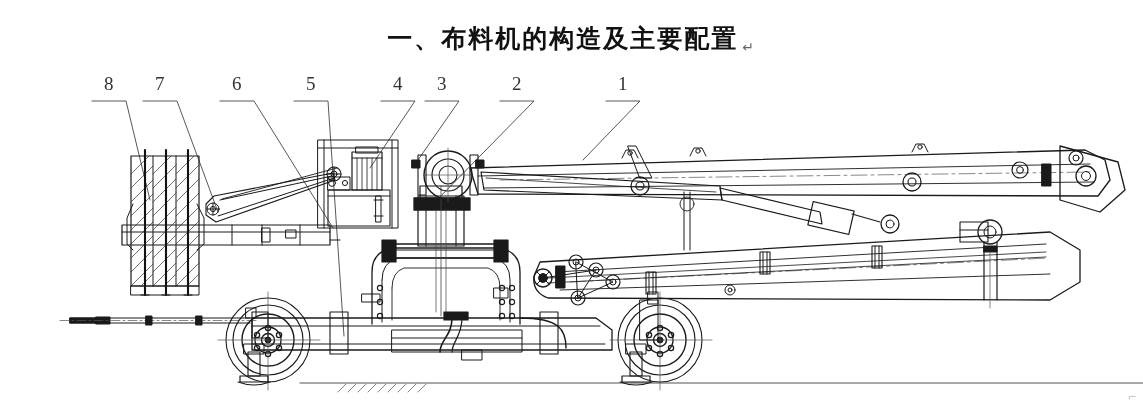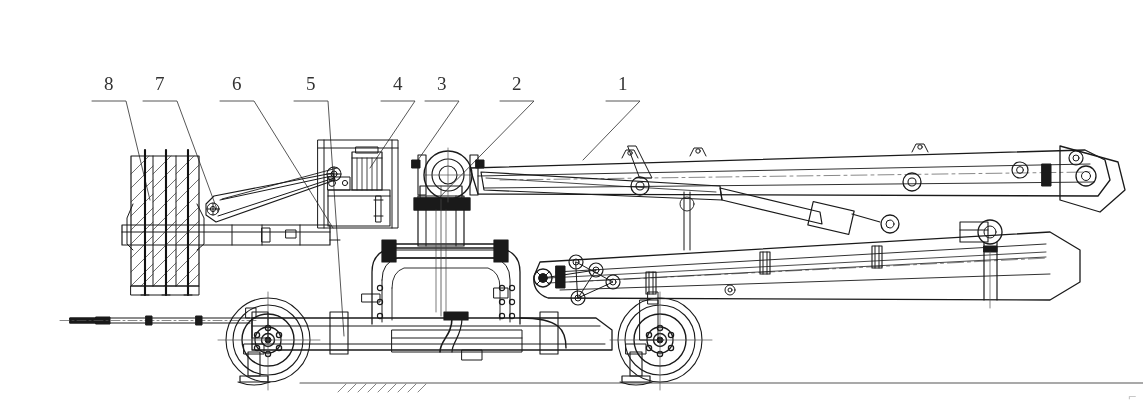--- a/index.html
+++ b/index.html
@@ -15,20 +15,23 @@
            color:#333;line-height:1;}
   svg.dwg{position:absolute;left:0;top:0;width:1143px;height:410px;}
   .pgmark{position:absolute;right:6px;bottom:6px;font-size:11px;color:#b9b9b9;
           font-family:"DejaVu Sans",sans-serif;}
 </style>
 </head>
 <body>
 
 <div id="page">
 
+  <div id="title">
+    <span>一、布料机的构造及主要配置</span><span class="pilcrow">↵</span>
+  </div>
 
   <svg class="dwg" viewBox="0 0 1143 410">
     <g fill="none" stroke="#1a1a1a" stroke-width="1" stroke-linecap="round" stroke-linejoin="round">
 
       <g stroke-width="0.9" stroke="#444">
         <path d="M92,101 L126,101 L150,200"></path>
         <path d="M143,101 L177,101 L218,212"></path>
         <path d="M220,101 L254,101 L333,228"></path>
         <path d="M294,101 L328,101 L344,336"></path>
         <path d="M381,101 L415,101 L370,168"></path>

